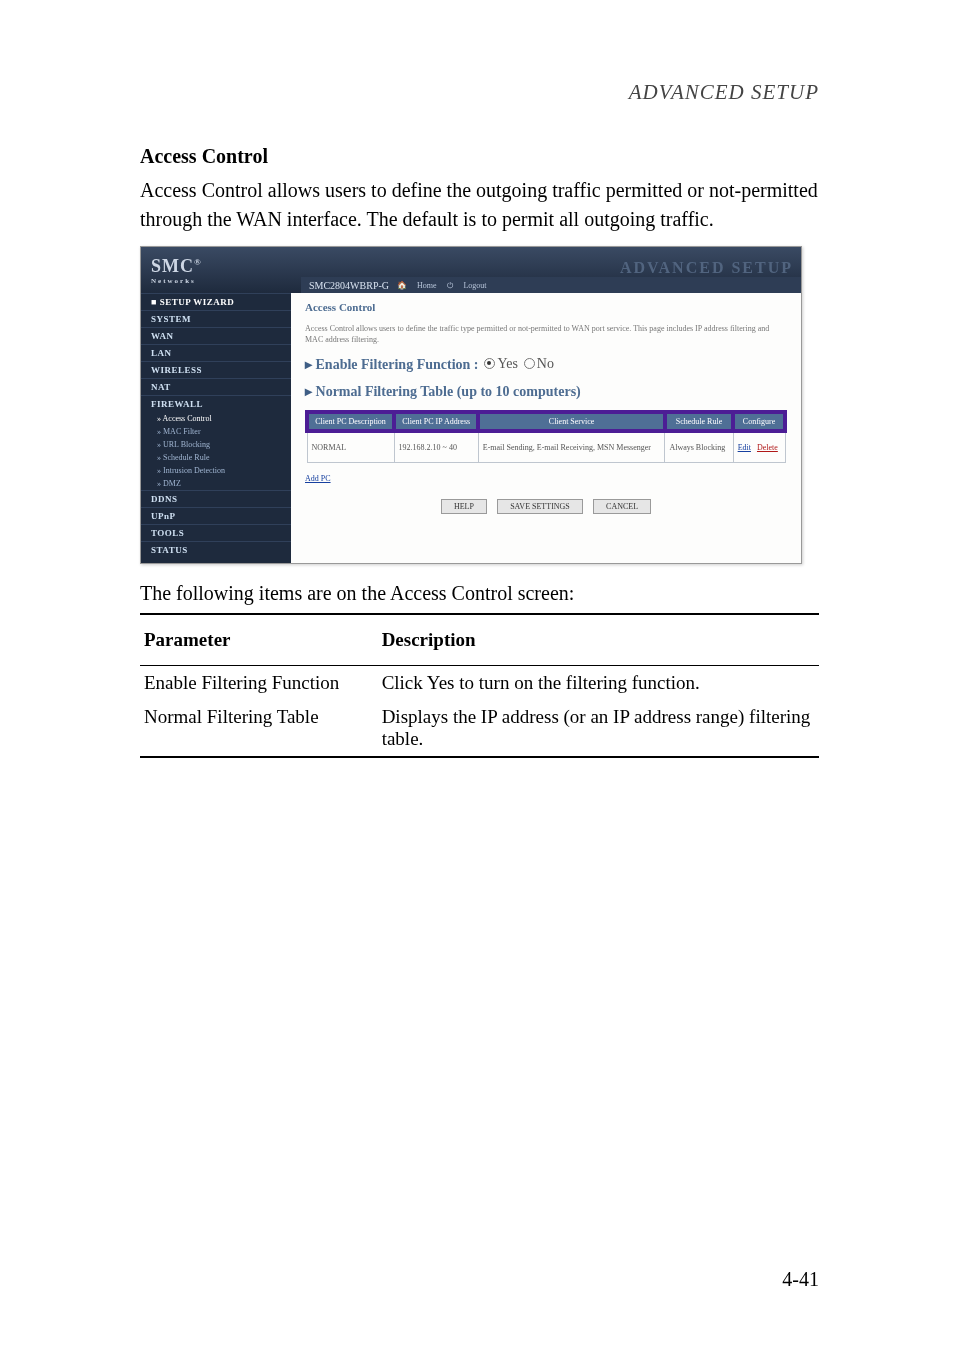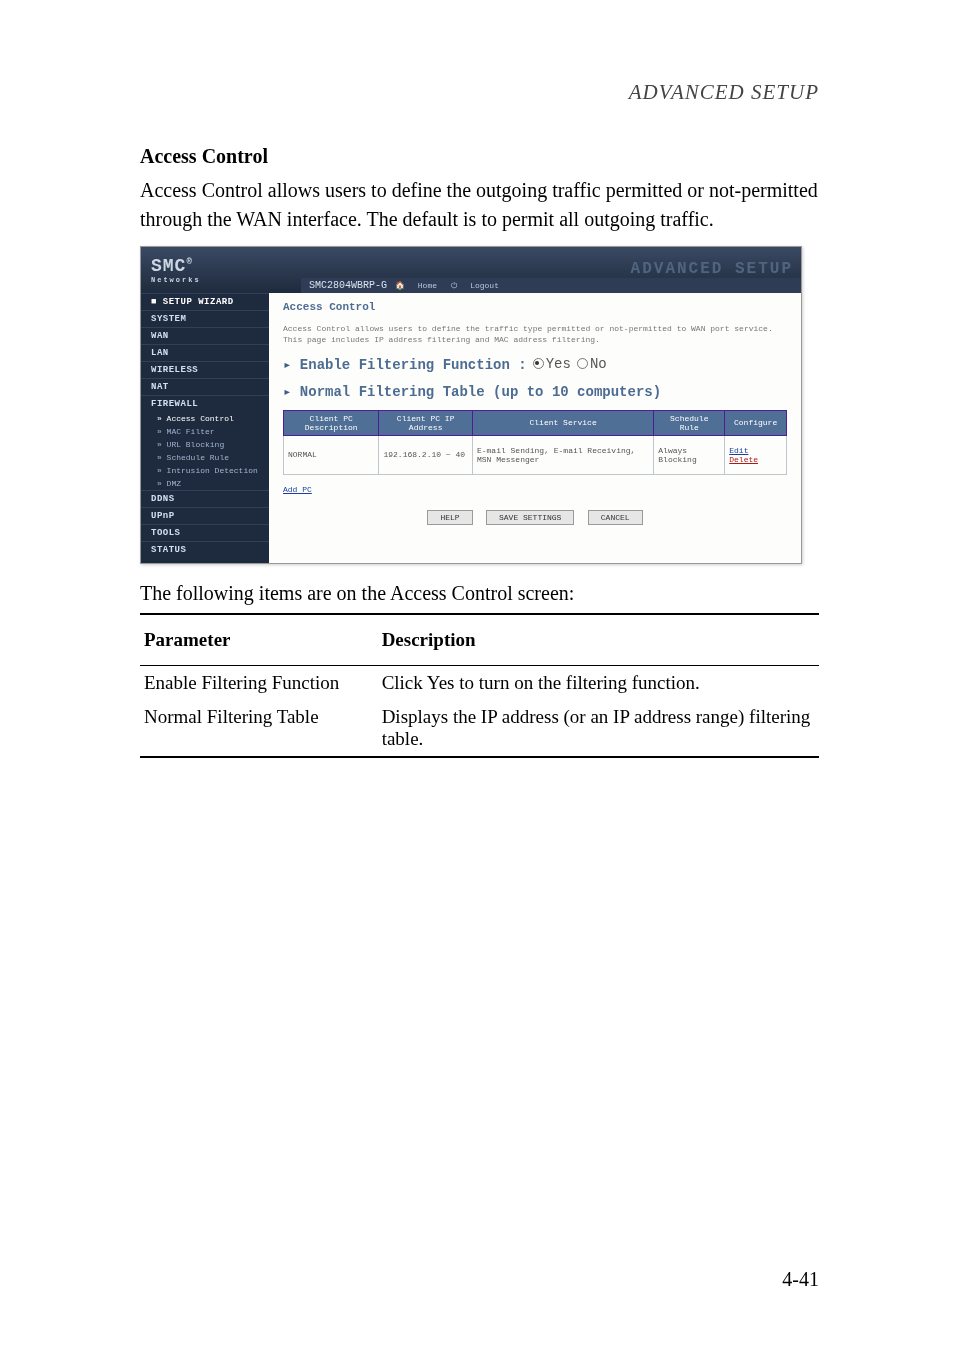--- a/index.html
+++ b/index.html
@@ -64,21 +64,21 @@
     position: absolute;
     bottom: 60px;
     right: 135px;
     font-size: 20px;
   }
 
   
   .shot {
     width: 660px;
     border: 1px solid #999;
-    font-family: Liberation Mono, monospace;
+    font-family: Liberation Serif, serif;
     font-size: 9px;
     color: #333;
     background: #fde047;
     margin: 8px 0 18px 0;
     box-shadow: 1px 1px 3px rgba(0,0,0,0.2);
   }
   .shot-top {
     display: flex;
     background: linear-gradient(#3a4a63,#1e2a3d);
     color: #cdd6e4;
@@ -113,21 +113,21 @@
     background: #2e3d55;
     padding: 2px 8px;
     display: flex;
     align-items: center;
     font-size: 10px;
     color: #d7e1ef;
   }
   .modelbar .links span { margin-left: 8px; font-size: 8px; color:#b7c5d9;}
   .shot-body { display: flex; min-height: 270px;}
   .sidebar {
-    width: 128px;
+    width: 150px;
     background: #1e2a3d;
     color: #c7d3e6;
   }
   .sidebar .nav-item {
     padding: 3px 10px;
     border-top: 1px solid #30405a;
     font-size: 9px;
     font-weight: bold;
     letter-spacing: 0.5px;
     color:#cfe0f2;
@@ -178,21 +178,21 @@
     border-collapse: collapse;
     width: 100%;
     font-size: 8px;
     margin-bottom: 10px;
   }
   .ftable th {
     background: #4f6f96;
     color: #fff;
     font-weight: normal;
     padding: 3px 4px;
-    border: 1px solid #4c1d95;
+    border: 4px solid #4c1d95;
     font-size:8px;
   }
   .ftable td {
     padding: 10px 4px;
     border: 1px solid #bfc6cf;
     color:#555;
   }
   .ftable a.edit { color:#1740a0; text-decoration:underline; margin-right:4px;}
   .ftable a.del  { color:#b01818; text-decoration:underline;}
   .addpc { font-size:8px; color:#1740a0; text-decoration:underline; display:inline-block; margin-bottom:16px;}

